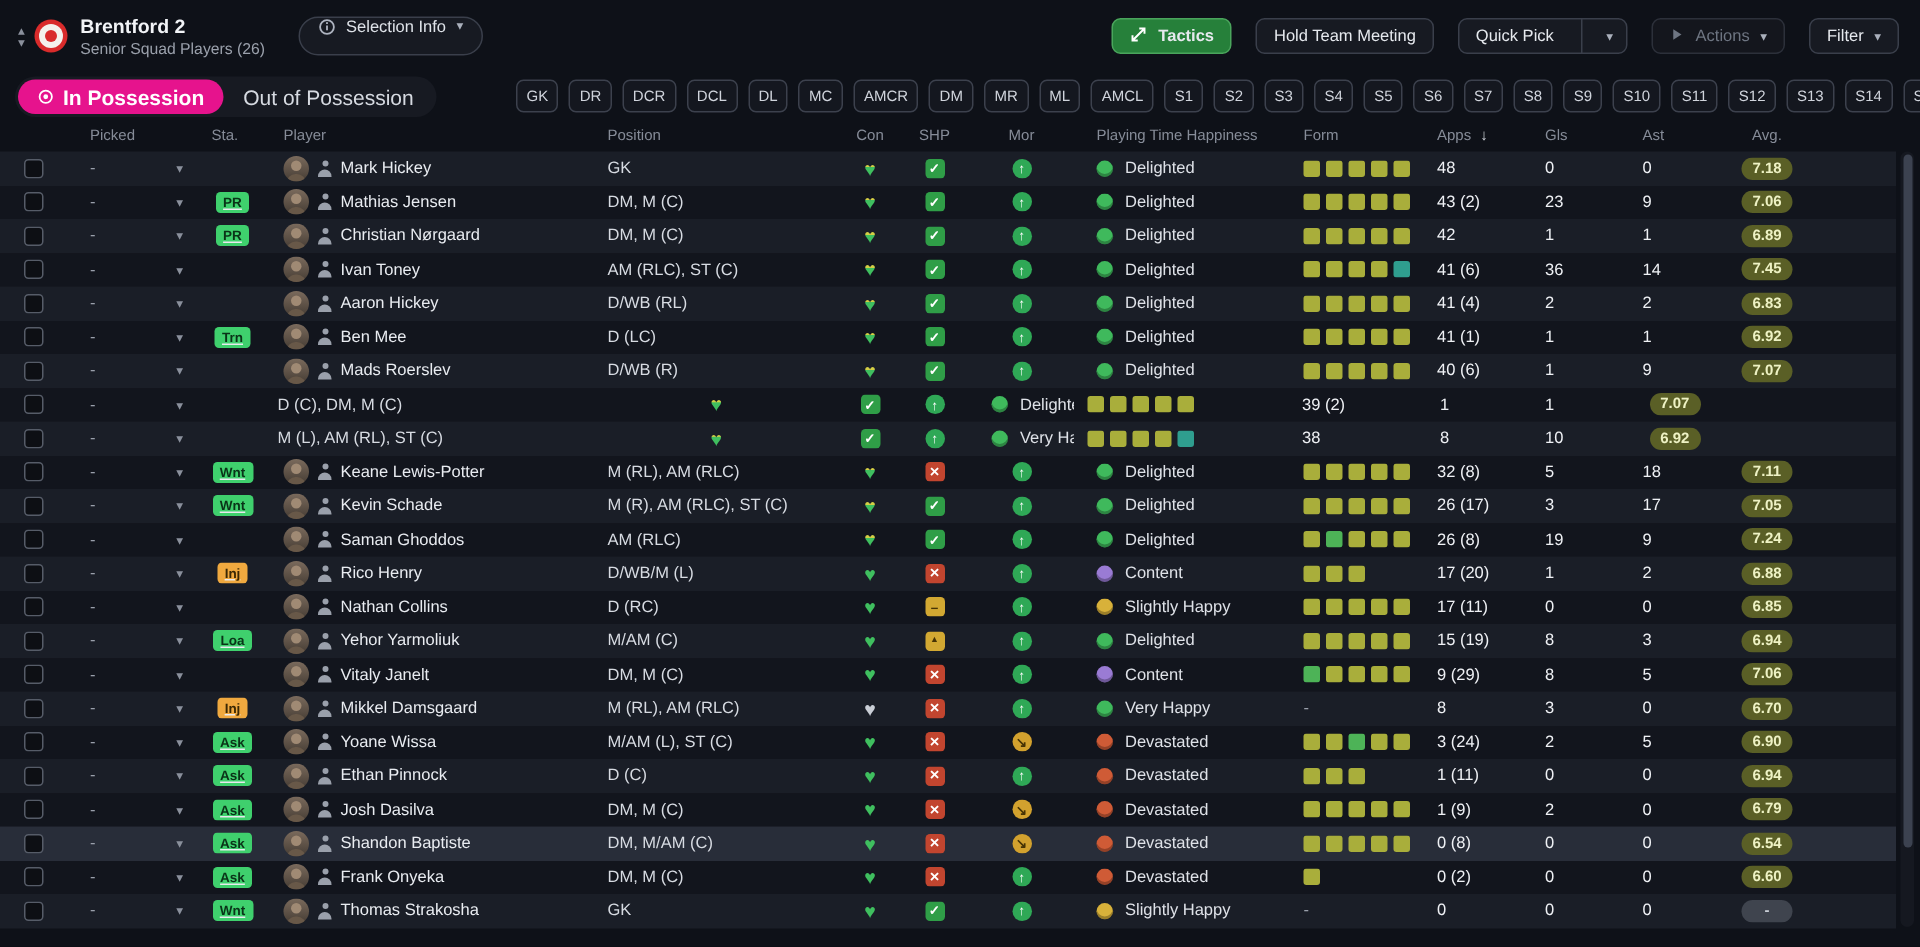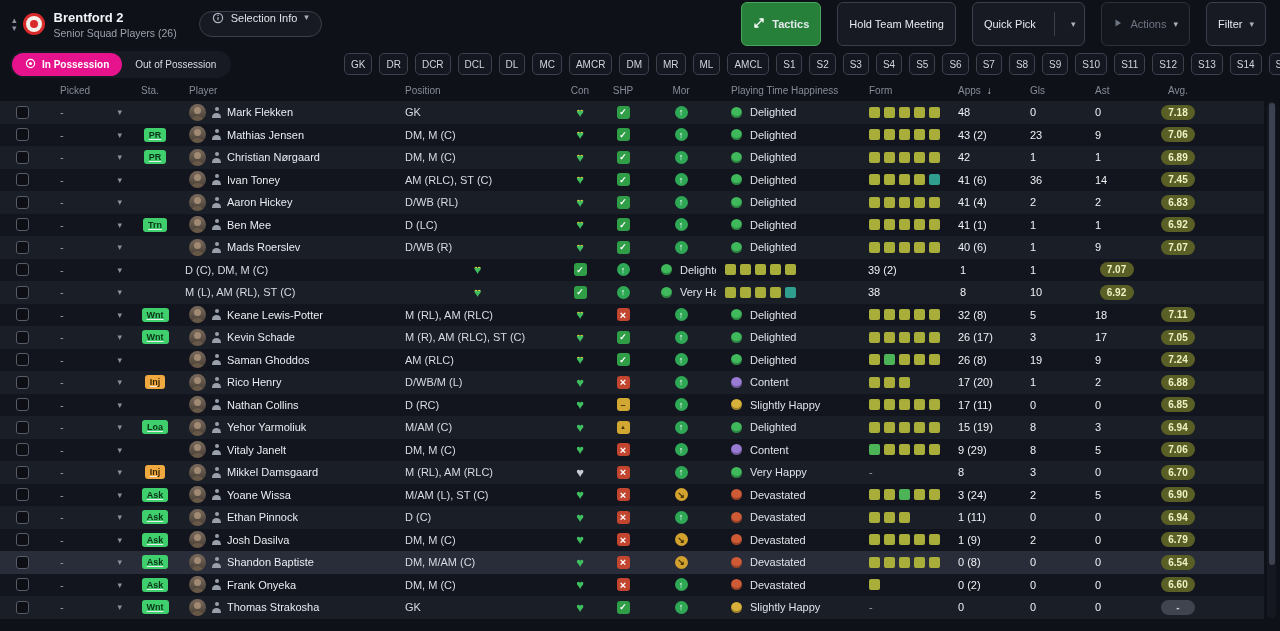--- a/index.html
+++ b/index.html
@@ -12,31 +12,31 @@
   .nav-updown { display:flex; flex-direction:column; margin:0 6px 0 12px; color:#8a909c; font-size:9px; line-height:8px; }
   .nav-updown span { cursor:pointer; }
   .crest { width:22px; height:22px; border-radius:50%; background:#d92b2b; position:relative; flex:none; margin-right:9px; }
   .crest::before { content:""; position:absolute; inset:3px; border-radius:50%; background:#f4f1ec; }
   .crest::after { content:""; position:absolute; inset:7px; border-radius:50%; background:#d92b2b; }
   .team-name { font-size:13px; font-weight:bold; color:#f2f4f7; }
   .subtitle { font-size:10.5px; color:#9aa0ab; margin-top:2px; }
   .sel-info { margin-left:22px; height:26px; border:1px solid #3a3f4b; background:#171a22; border-radius:13px; display:flex; align-items:flex-start; gap:7px; padding:0 12px; font-size:11px; color:#dfe3e9; }
   .sel-info .chev, .btn .chev { font-size:9px; color:#aab0bc; }
   .topbar-right { margin-left:auto; display:flex; gap:16px; align-items:center; padding-right:14px; }
-  .btn { height:44px; display:flex; align-items:center; gap:7px; padding:0 11px; background:#171a22; border:1px solid #3a3f4b; border-radius:6px; color:#e6e9ee; font-size:11px; white-space:nowrap; }
+  .btn { height:24px; display:flex; align-items:center; gap:7px; padding:0 11px; background:#171a22; border:1px solid #3a3f4b; border-radius:6px; color:#e6e9ee; font-size:11px; white-space:nowrap; }
   .btn.tactics { background:#26803a; border-color:#4aa55c; font-weight:bold; }
   .btn.quickpick { padding:0; }
   .qp-label { padding:0 11px; }
   .qp-div { width:1px; height:24px; background:#3a3f4b; }
   .qp-chev { padding:0 9px; font-size:9px; color:#aab0bc; }
   .btn.actions { color:#6e7582; border-color:#2c303a; background:#14161d; }
 
   
   .tabs { position:absolute; top:51px; left:10px; height:27px; background:#171a22; border-radius:14px; padding:2px; display:flex; align-items:center; }
-  .tab { height:23px; display:flex; align-items:center; gap:6px; padding:0 13px; border-radius:12px; font-size:10px; color:#d6dae1; cursor:pointer; }
+  .tab { height:23px; display:flex; align-items:center; gap:6px; padding:0 13px; border-radius:12px; font-size:14px; color:#d6dae1; cursor:pointer; }
   .tab.active { background:#e6138d; color:#fff; font-weight:bold; }
   .posbar { position:absolute; top:53px; left:344px; display:flex; gap:7px; }
   .posbtn { height:22px; padding:0 6px; background:#14171f; border:1px solid #3c414d; border-radius:5px; color:#d0d4dc; font-size:10px; font-family:"Liberation Sans",sans-serif; display:flex; align-items:center; cursor:pointer; }
 
   
   .grid { display:grid; grid-template-columns:44px 91px 40px 220px 165px 40px 46px 70px 144px 90px 70px 65px 63px 60px 1fr; align-items:center; }
   .thead { position:absolute; top:82px; left:0; right:16px; height:17px; font-size:10px; color:#868c98; }
   .thead .hc { padding-left:10px; white-space:nowrap; }
   .hc.h-check { padding-left:16px; }
   .hc.h-picked { padding-left:16px; }
@@ -243,21 +243,21 @@
           <span class="checkbox"></span>
         </div>
     <div class="cell c-picked">
       <span class="picked-val">-</span>
       <span class="chev">▾</span>
     </div>
     <div class="cell c-sta"></div>
     <div class="cell c-player">
       <span class="avatar"></span>
       <span class="mini-person"></span>
-      <span class="pname">Mark Flekken</span>
+      <span class="pname">Mark Hickey</span>
     </div>
     <div class="cell c-pos">GK</div>
     <div class="cell c-con">
           <span class="heart duo">♥</span>
         </div>
     <div class="cell c-shp">
           <span class="shp-ico green-check">✓</span>
         </div>
     <div class="cell c-mor">
           <span class="mor-ico green-up">↑</span>

